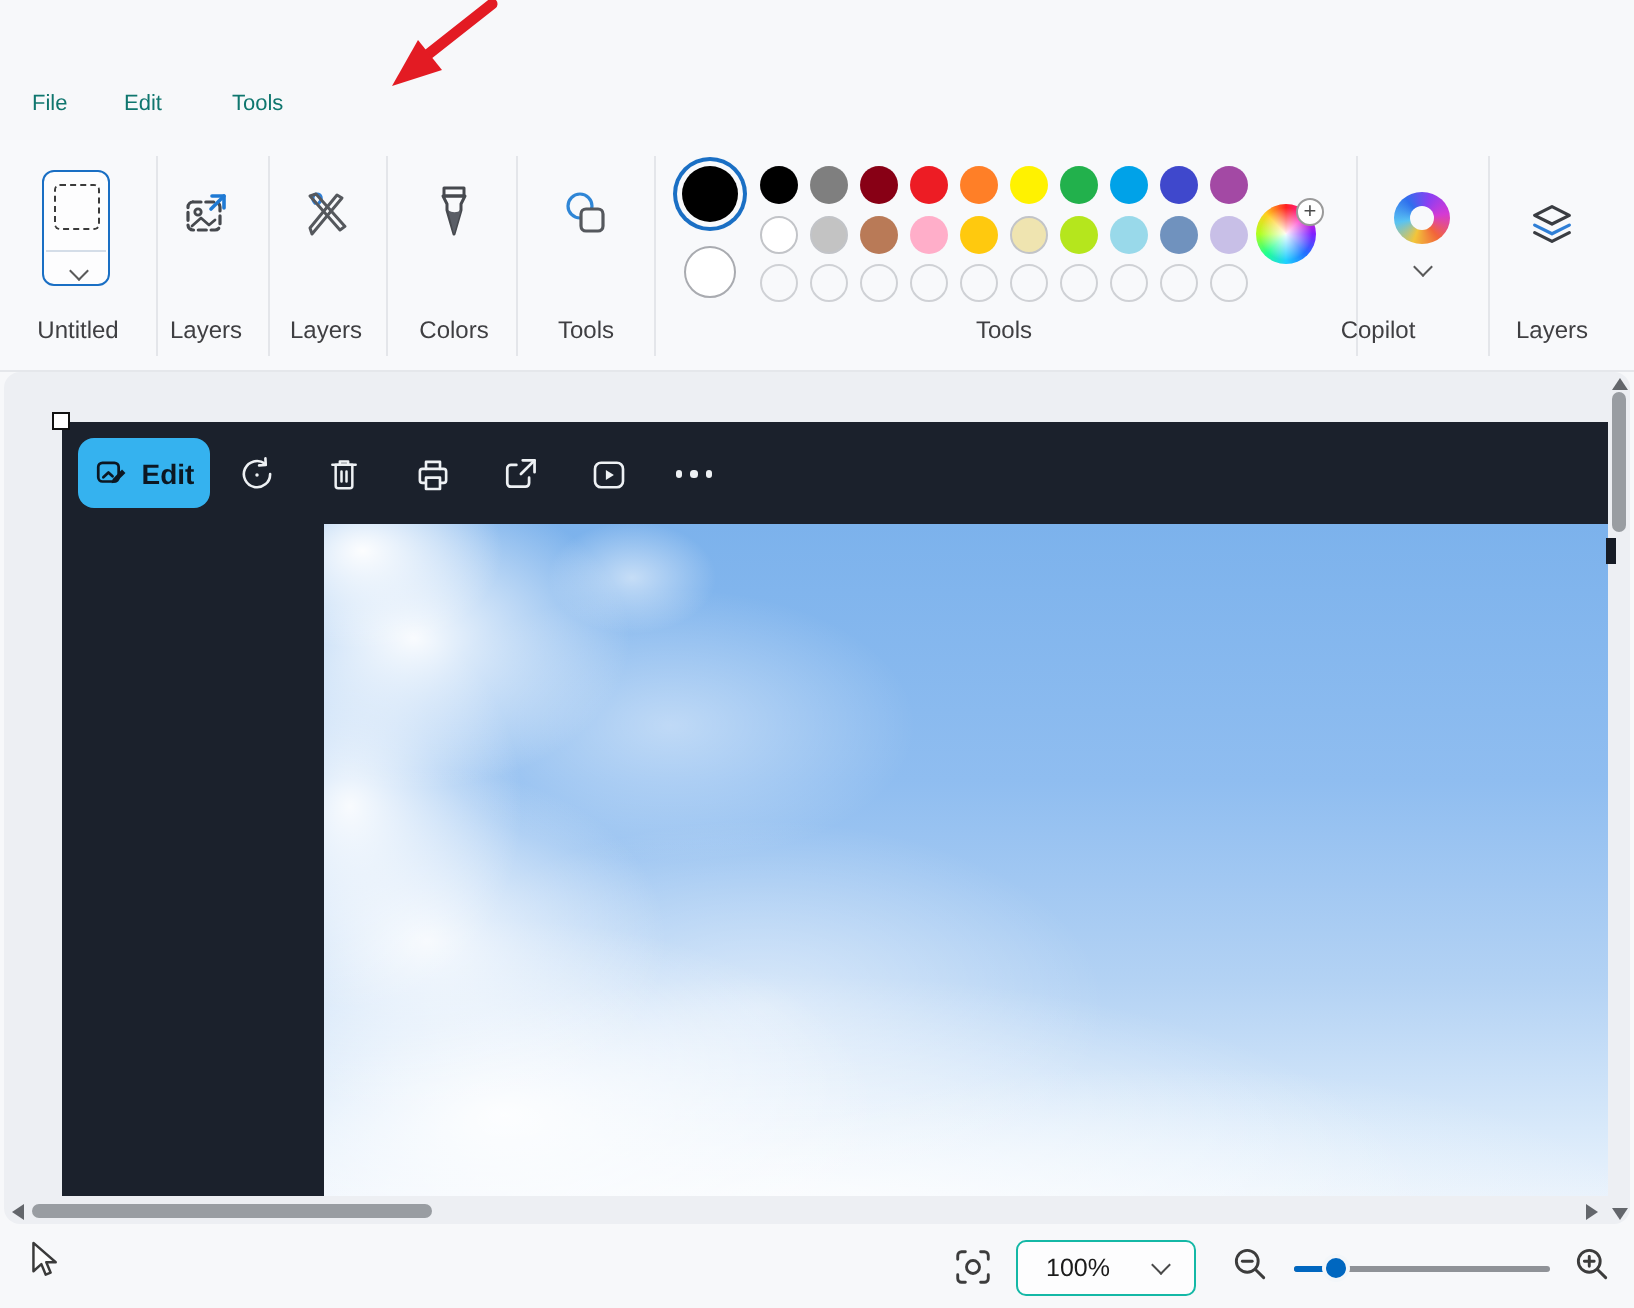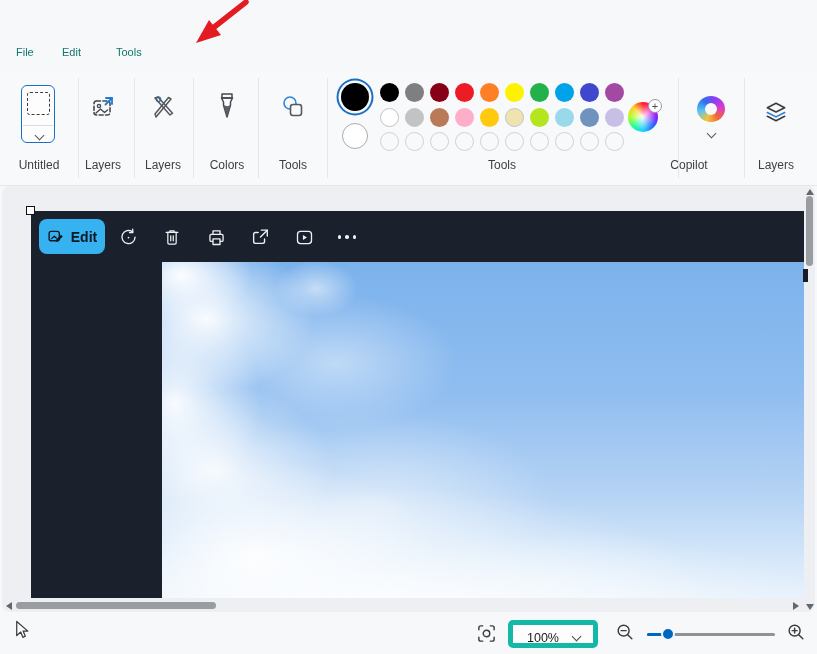--- a/index.html
+++ b/index.html
@@ -92,21 +92,21 @@
   .arr.up    { left:806px; top:189px; border-left:4.5px solid transparent; border-right:4.5px solid transparent; border-bottom:6px solid #63666b; }
   .arr.down  { left:806px; top:604px; border-left:4.5px solid transparent; border-right:4.5px solid transparent; border-top:6px solid #63666b; }
   .vscroll-thumb { position:absolute; left:806px; top:196px; width:7px; height:70px; border-radius:4px; background:#999da2; }
 
   
   .statusbar { position:absolute; left:0; top:613px; width:817px; height:41px; }
   .pointer-ico { position:absolute; left:12px; top:6px; }
   .pointer-ico svg { stroke:#3a3a3a; stroke-width:1.3; fill:#fcfcfc; stroke-linejoin:round; }
   .fit-ico { position:absolute; left:476px; top:10px; }
   .fit-ico svg { stroke:#3c3c3c; stroke-width:1.5; fill:none; stroke-linecap:round; }
-  .zoom-select { position:absolute; left:508px; top:7px; width:90px; height:28px; background:#fdfdfe; border:5px solid #14b8a6; border-radius:5px; }
+  .zoom-select { position:absolute; left:508px; top:7px; width:90px; height:28px; background:#fdfdfe; border:1px solid #14b8a6; border-radius:5px; }
   .zoom-select .val { position:absolute; left:14px; top:6px; font-size:12.5px; color:#1b1b1b; }
   .zoom-select .chev { position:absolute; right:13px; top:8px; border-color:#4a4a4a; }
   .mag { position:absolute; top:9px; }
   .mag svg { stroke:#3c3c3c; stroke-width:1.6; fill:none; stroke-linecap:round; }
   .slider-track { position:absolute; left:647px; top:19.5px; width:128px; height:3px; border-radius:2px; background:#8f9297; }
   .slider-fill  { position:absolute; left:647px; top:19.5px; width:21px; height:3px; border-radius:2px; background:#0067c0; }
   .slider-thumb { position:absolute; left:661px; top:14px; width:14px; height:14px; border-radius:50%; background:#0067c0; border:2px solid #f3f6f9; }
 </style>
 </head>
 <body>

